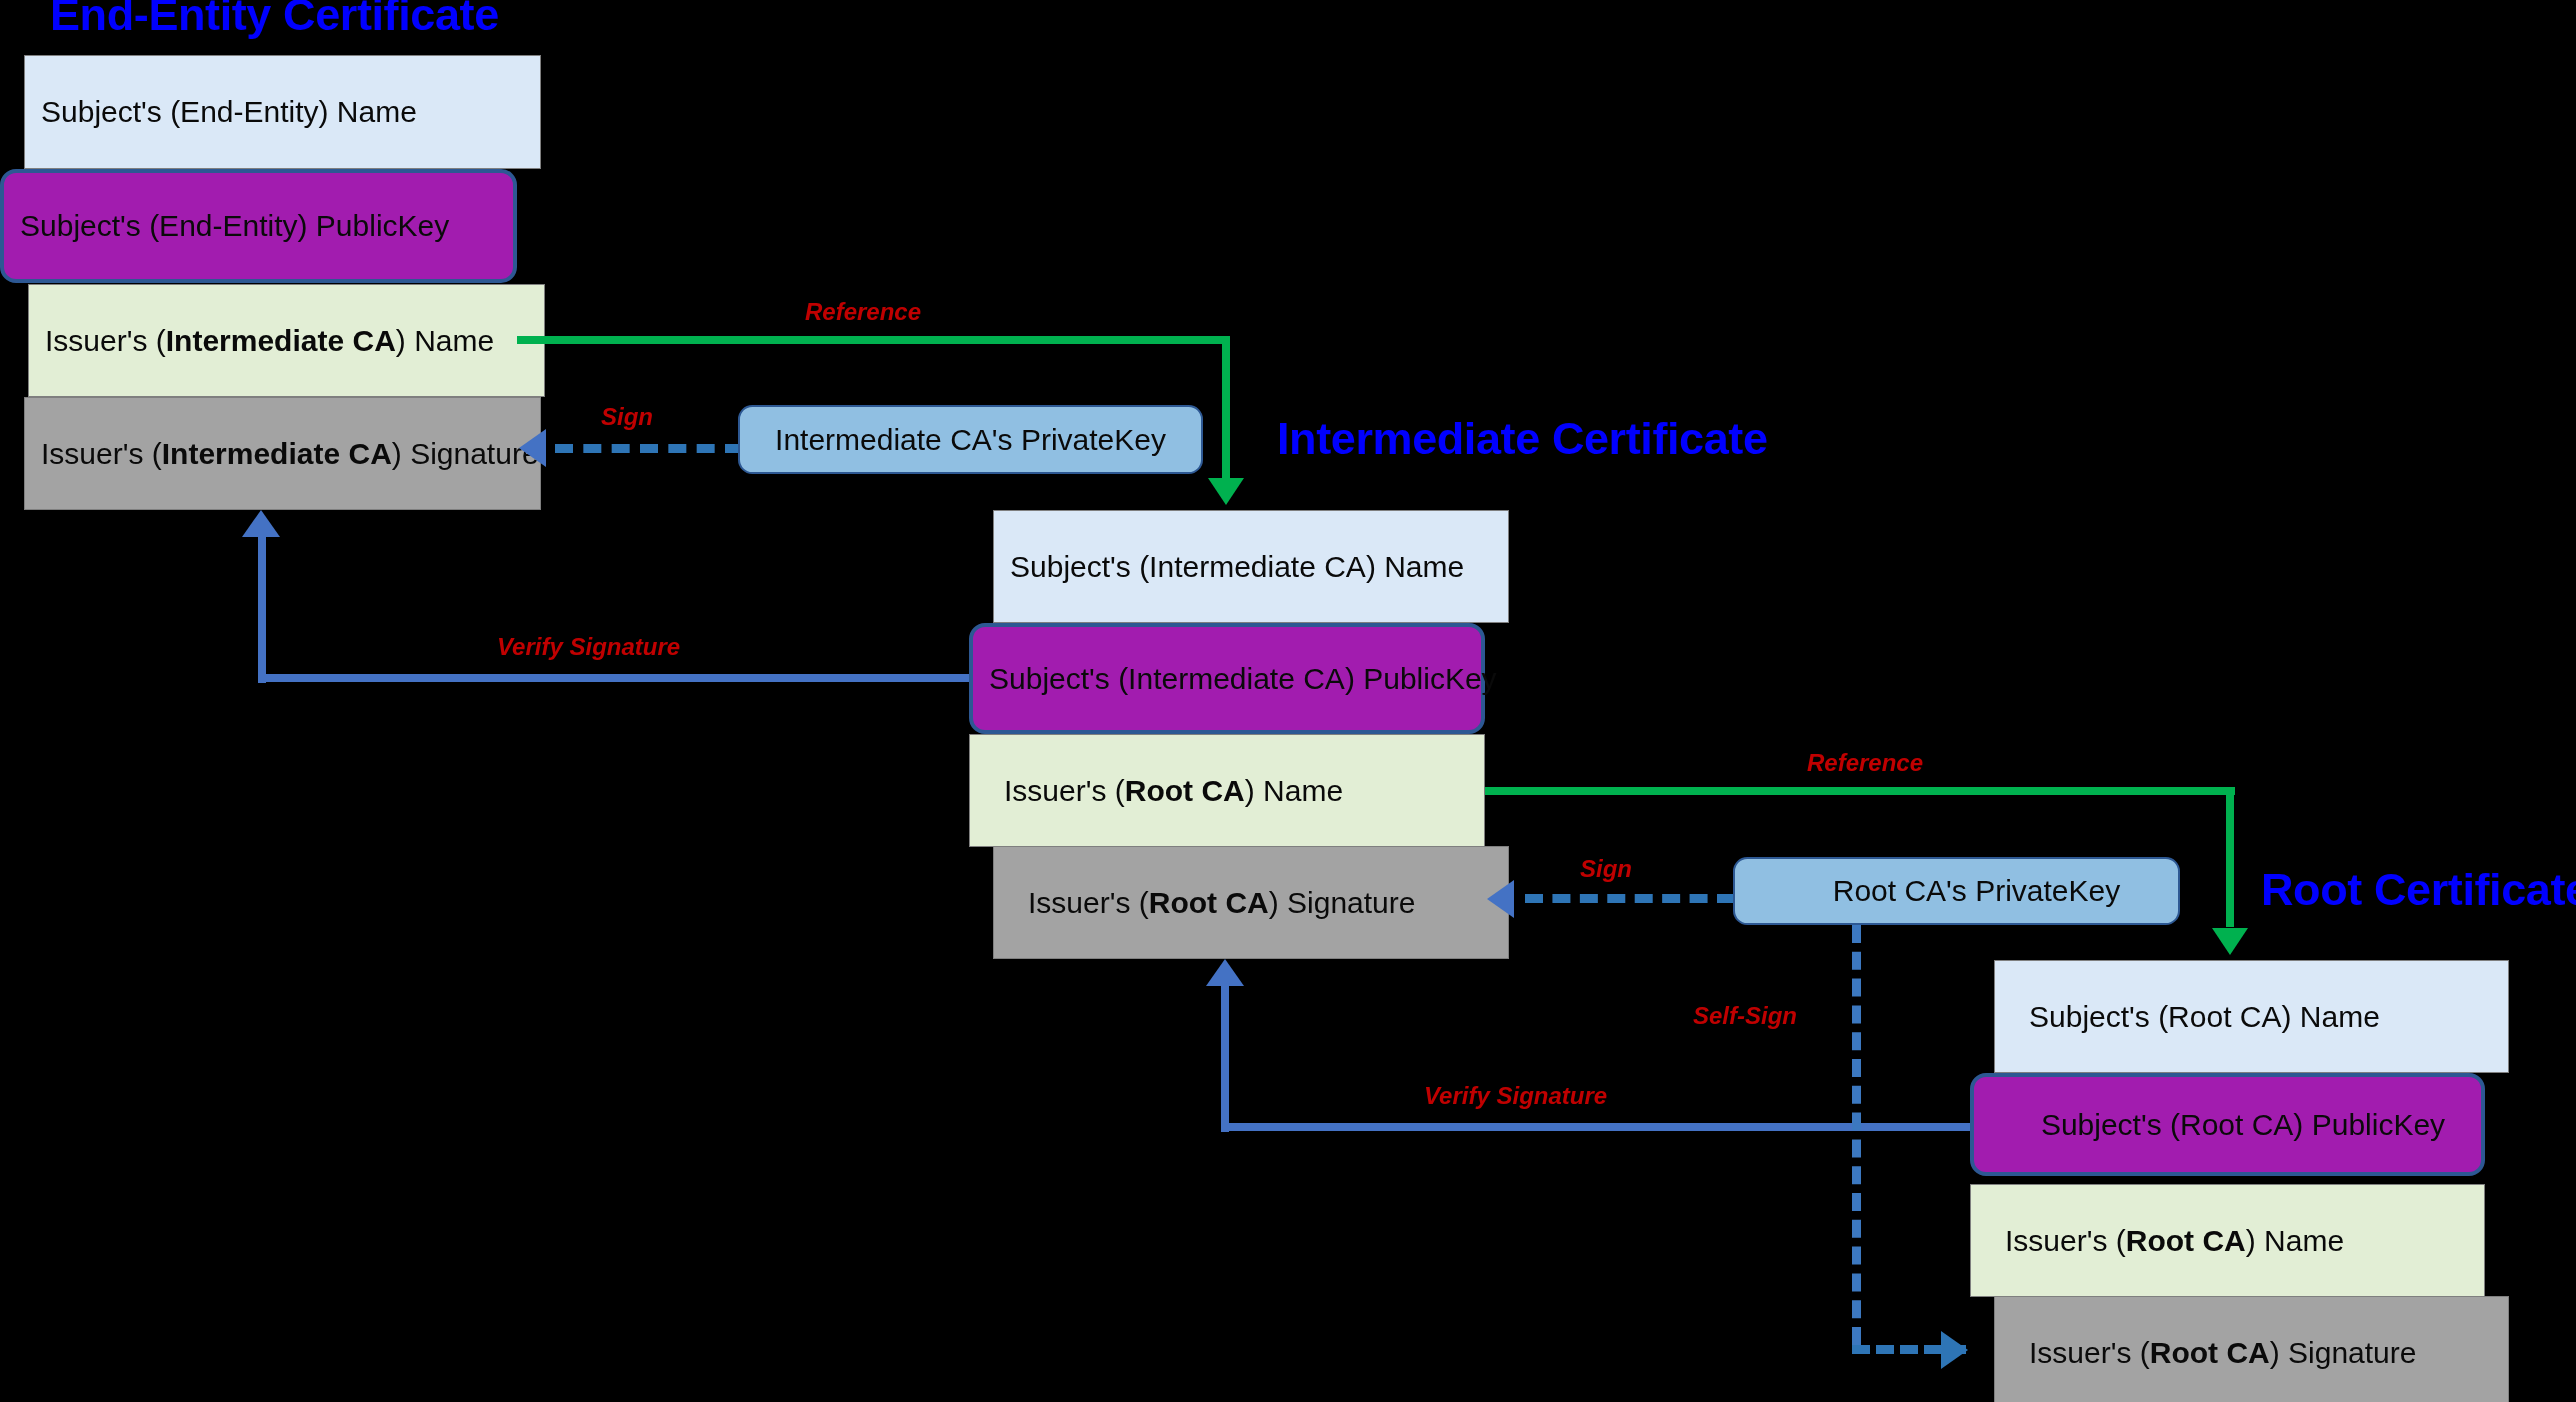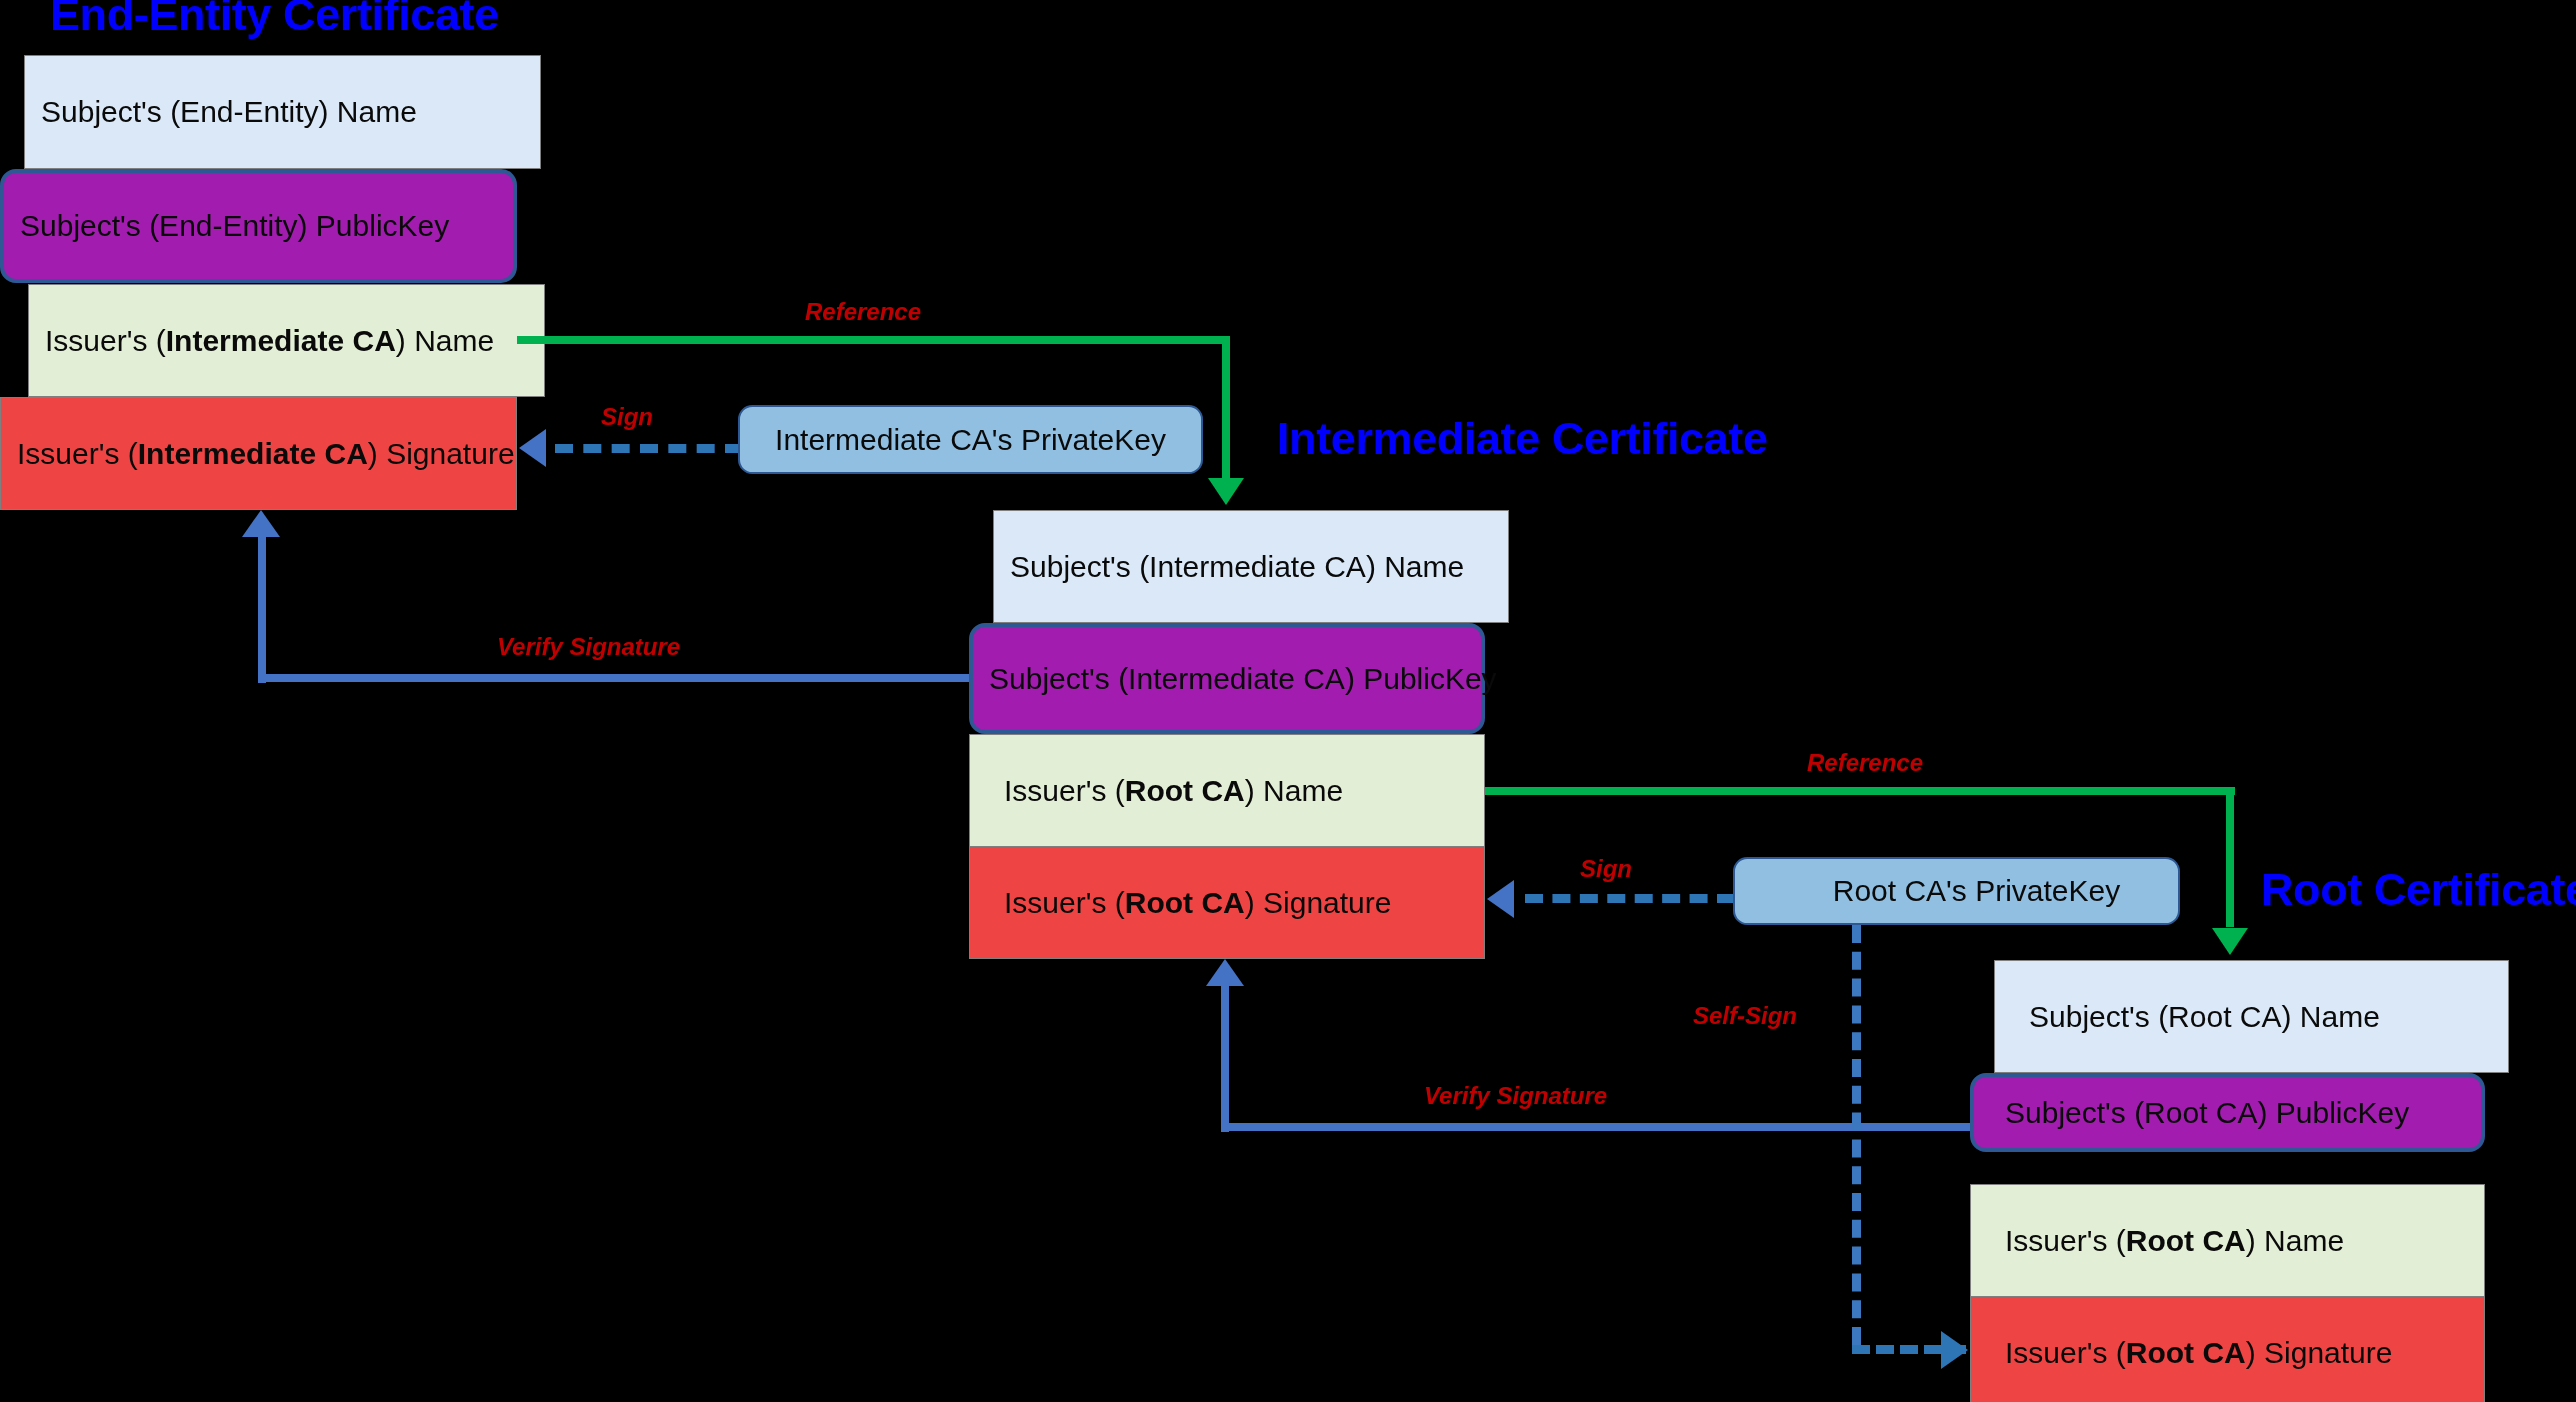--- a/index.html
+++ b/index.html
@@ -6,21 +6,21 @@
   body{width:2576px;height:1402px;position:relative;overflow:hidden;
        font-family:"Liberation Sans",sans-serif;}
   #stage{position:absolute;inset:0;width:2576px;height:1402px;}
 
   
   .cert{position:absolute;box-sizing:border-box;}
   .row{position:absolute;box-sizing:border-box;display:flex;align-items:center;
        border:1.8px solid #7f7f7f;font-size:30px;color:#0a0a0a;white-space:nowrap;}
   .row.name{background:#dae8f7;margin-left:24px;}
   .row.issuername{background:#e2eed5;}
-  .row.sig{background:#ef4444;}
+  .row.sig{background:#a3a3a3;margin-left:24px;}
   .row.pubkey{background:#a21caf;border:4.5px solid #2d5893;border-radius:16px;z-index:3;}
   .row .txt{padding-left:16px;}
   .row.indent .txt{padding-left:34px;}
 
   
   .pkey{position:absolute;box-sizing:border-box;background:#90bfe2;
         border:2.7px solid #2d5893;border-radius:14.3px;display:flex;
         align-items:center;justify-content:center;font-size:30px;color:#0a0a0a;
         white-space:nowrap;z-index:4;}
 
@@ -84,21 +84,21 @@
     </div>
     <div class="row sig indent" style="left:0;top:336px;width:516px;height:113px;">
       <span class="txt"><span>Issuer's (</span><b>Root CA</b><span>) Signature</span></span>
     </div>
   </div>
 
   <div class="cert" style="left:1970px;top:960px;width:515px;height:449px;">
     <div class="row name" style="left:0;top:0;width:515px;height:113px;">
       <span class="txt indent" style="padding-left:34px;">Subject's (Root CA) Name</span>
     </div>
-    <div class="row pubkey" style="left:0;top:113px;width:515px;height:79px;">
+    <div class="row pubkey" style="left:0;top:113px;width:515px;height:103px;justify-content:center;">
       <span class="txt" style="padding-left:31px;">Subject's (Root CA) PublicKey</span>
     </div>
     <div class="row issuername indent" style="left:0;top:224px;width:515px;height:113px;">
       <span class="txt"><span>Issuer's (</span><b>Root CA</b><span>) Name</span></span>
     </div>
     <div class="row sig indent" style="left:0;top:336px;width:515px;height:113px;">
       <span class="txt"><span>Issuer's (</span><b>Root CA</b><span>) Signature</span></span>
     </div>
   </div>
 

